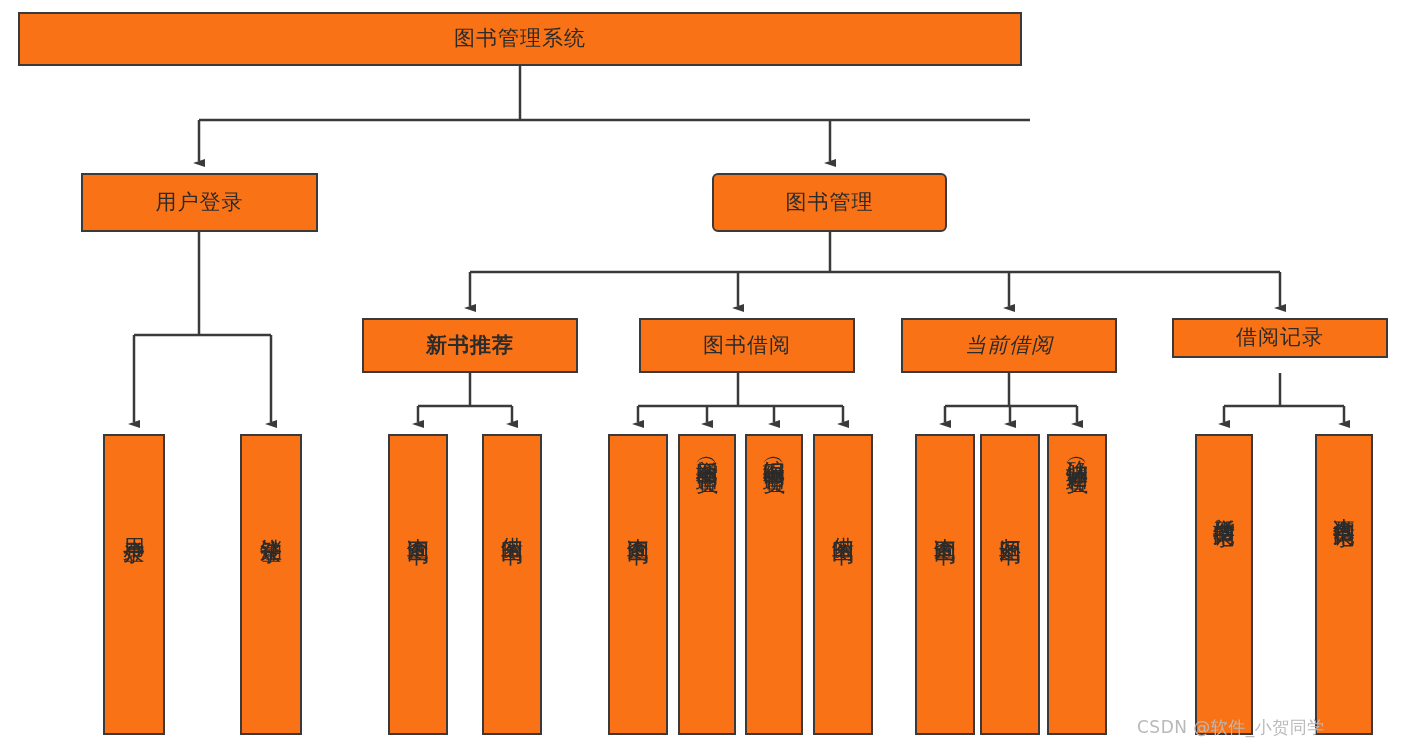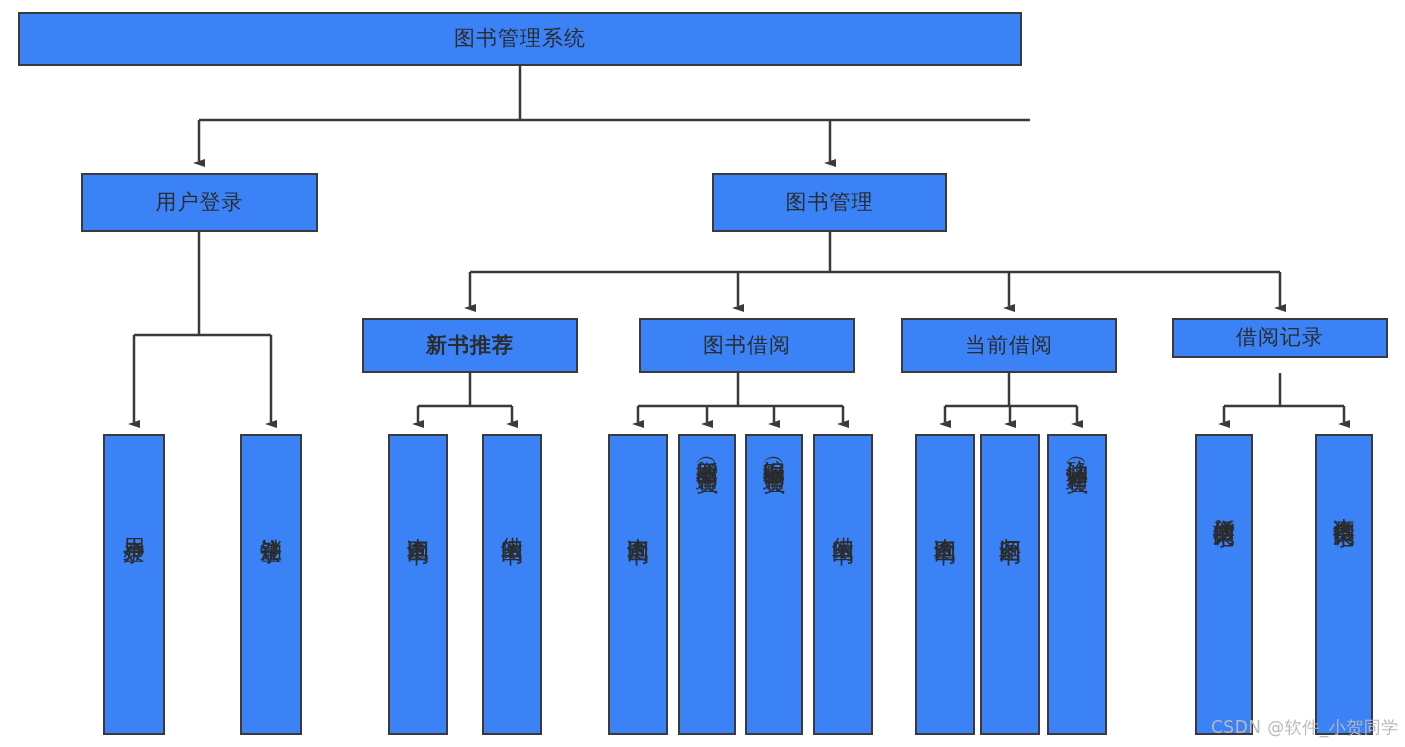--- a/index.html
+++ b/index.html
@@ -21,21 +21,21 @@
     position: absolute;
     left: 0;
     top: 0;
     width: 1405px;
     height: 747px;
     pointer-events: none;
   }
   .node {
     position: absolute;
     box-sizing: border-box;
-    background: #3b82f6;
+    background: #f97316;
     border: 2px solid #3a3a3a;
     display: flex;
     align-items: center;
     justify-content: center;
     color: #2b2b2b;
   }
   .node-h .label {
     font-size: 21px;
     line-height: 1.2;
     letter-spacing: 1px;
@@ -123,31 +123,31 @@
     </g>
   </svg>
 
   <div class="node node-h" id="root-node" style="left: 18px; top: 12px; width: 1004px; height: 54px;">
     <span class="label">图书管理系统</span>
   </div>
 
   <div class="node node-h" id="l2-0" style="left: 81px; top: 173px; width: 237px; height: 59px;">
     <span class="label">用户登录</span>
   </div>
-  <div class="node node-h" id="l2-1" style="left: 712px; top: 173px; width: 235px; height: 59px;">
+  <div class="node node-h" id="l2-1" style="left: 712px; top: 173px; width: 235px; height: 59px; border-radius: 6px;">
     <span class="label">图书管理</span>
   </div>
 
   <div class="node node-h" id="l3-0" style="left: 362px; top: 318px; width: 216px; height: 55px; font-weight: bold;">
     <span class="label">新书推荐</span>
   </div>
   <div class="node node-h" id="l3-1" style="left: 630px; top: 318px; width: 216px; height: 55px; margin-left: 9px;">
     <span class="label">图书借阅</span>
   </div>
-  <div class="node node-h" id="l3-2" style="left: 901px; top: 318px; width: 216px; height: 55px;">
+  <div class="node node-h" id="l3-2" style="left: 901px; top: 318px; width: 216px; height: 55px; font-style: italic;">
     <span class="label">当前借阅</span>
   </div>
   <div class="node node-h" id="l3-3" style="left: 1172px; top: 318px; width: 216px; height: 40px;">
     <span class="label">借阅记录</span>
   </div>
 
   <div class="node node-v mid" id="leaf-0" style="left: 103px; top: 434px; width: 62px; height: 301px;">
     <span class="label">用户登录</span>
   </div>
   <div class="node node-v mid" id="leaf-1" style="left: 240px; top: 434px; width: 62px; height: 301px;">
@@ -180,15 +180,15 @@
   <div class="node node-v" id="leaf-10" style="left: 1047px; top: 434px; width: 60px; height: 301px;">
     <span class="label">确认归还（管理员）</span>
   </div>
   <div class="node node-v midshort" id="leaf-11" style="left: 1195px; top: 434px; width: 58px; height: 301px;">
     <span class="label">新增借阅记录</span>
   </div>
   <div class="node node-v midshort" id="leaf-12" style="left: 1315px; top: 434px; width: 58px; height: 301px;">
     <span class="label">查询借阅记录</span>
   </div>
 
-  <div class="watermark" id="watermark" style="left: 1211px; top: 716px;">CSDN @软件_小贺同学</div>
+  <div class="watermark" id="watermark" style="left: 1137px; top: 716px;">CSDN @软件_小贺同学</div>
 
 </div>
 
 </body></html>

